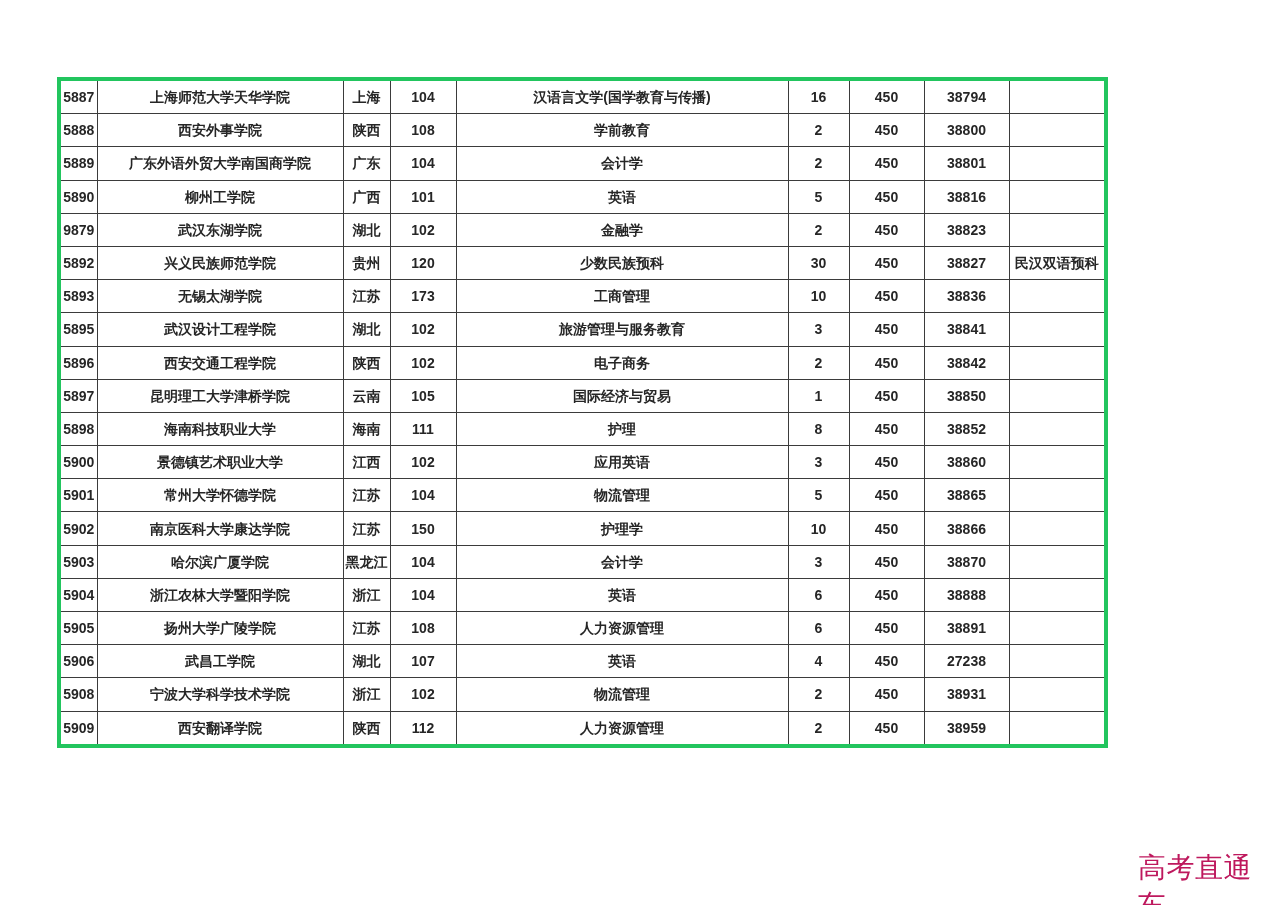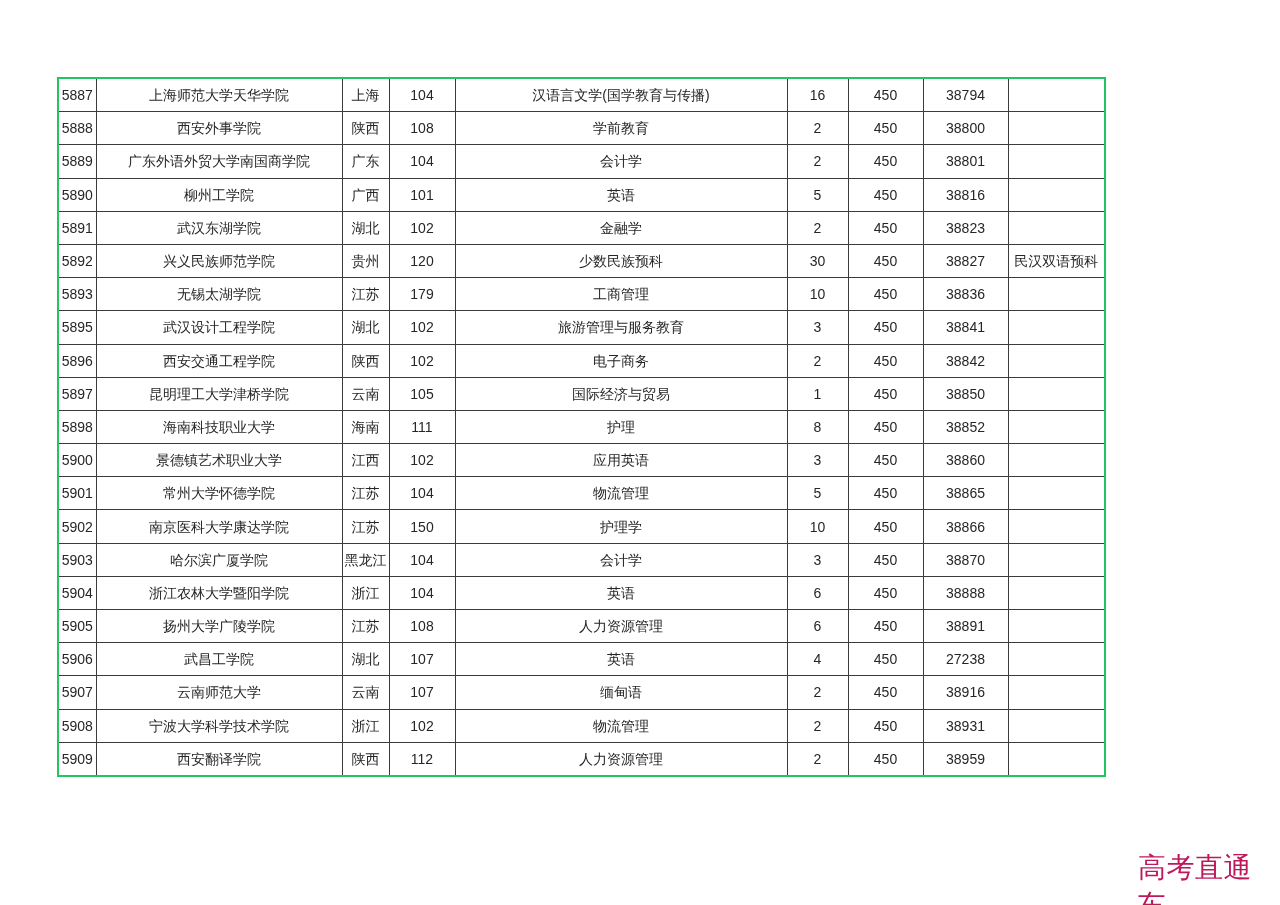--- a/index.html
+++ b/index.html
@@ -16,21 +16,22 @@
     width: 1280px;
     height: 905px;
     background: #ffffff;
   }
   table.admission-table {
     position: absolute;
     left: 57px;
     top: 77px;
     border-collapse: collapse;
     table-layout: fixed;
-    border: 2px solid #22c55e;
+    border: 4px solid #22c55e;
+    font-weight: bold;
   }
   table.admission-table td {
     border: 1px solid #3b3b3b;
     height: 32.2px;
     padding: 0 2px;
     text-align: center;
     vertical-align: middle;
     font-size: 14px;
     color: #262626;
     white-space: nowrap;
@@ -115,21 +116,21 @@
           <td>柳州工学院</td>
           <td>广西</td>
           <td>101</td>
           <td>英语</td>
           <td>5</td>
           <td>450</td>
           <td>38816</td>
           <td></td>
         </tr>
         <tr>
-          <td>5891</td>
+          <td>9879</td>
           <td>武汉东湖学院</td>
           <td>湖北</td>
           <td>102</td>
           <td>金融学</td>
           <td>2</td>
           <td>450</td>
           <td>38823</td>
           <td></td>
         </tr>
         <tr>
@@ -140,21 +141,21 @@
           <td>少数民族预科</td>
           <td>30</td>
           <td>450</td>
           <td>38827</td>
           <td>民汉双语预科</td>
         </tr>
         <tr>
           <td>5893</td>
           <td>无锡太湖学院</td>
           <td>江苏</td>
-          <td>179</td>
+          <td>173</td>
           <td>工商管理</td>
           <td>10</td>
           <td>450</td>
           <td>38836</td>
           <td></td>
         </tr>
         <tr>
           <td>5895</td>
           <td>武汉设计工程学院</td>
           <td>湖北</td>
@@ -269,31 +270,20 @@
           <td>武昌工学院</td>
           <td>湖北</td>
           <td>107</td>
           <td>英语</td>
           <td>4</td>
           <td>450</td>
           <td>27238</td>
           <td></td>
         </tr>
         <tr>
-          <td>5907</td>
-          <td>云南师范大学</td>
-          <td>云南</td>
-          <td>107</td>
-          <td>缅甸语</td>
-          <td>2</td>
-          <td>450</td>
-          <td>38916</td>
-          <td></td>
-        </tr>
-        <tr>
           <td>5908</td>
           <td>宁波大学科学技术学院</td>
           <td>浙江</td>
           <td>102</td>
           <td>物流管理</td>
           <td>2</td>
           <td>450</td>
           <td>38931</td>
           <td></td>
         </tr>

